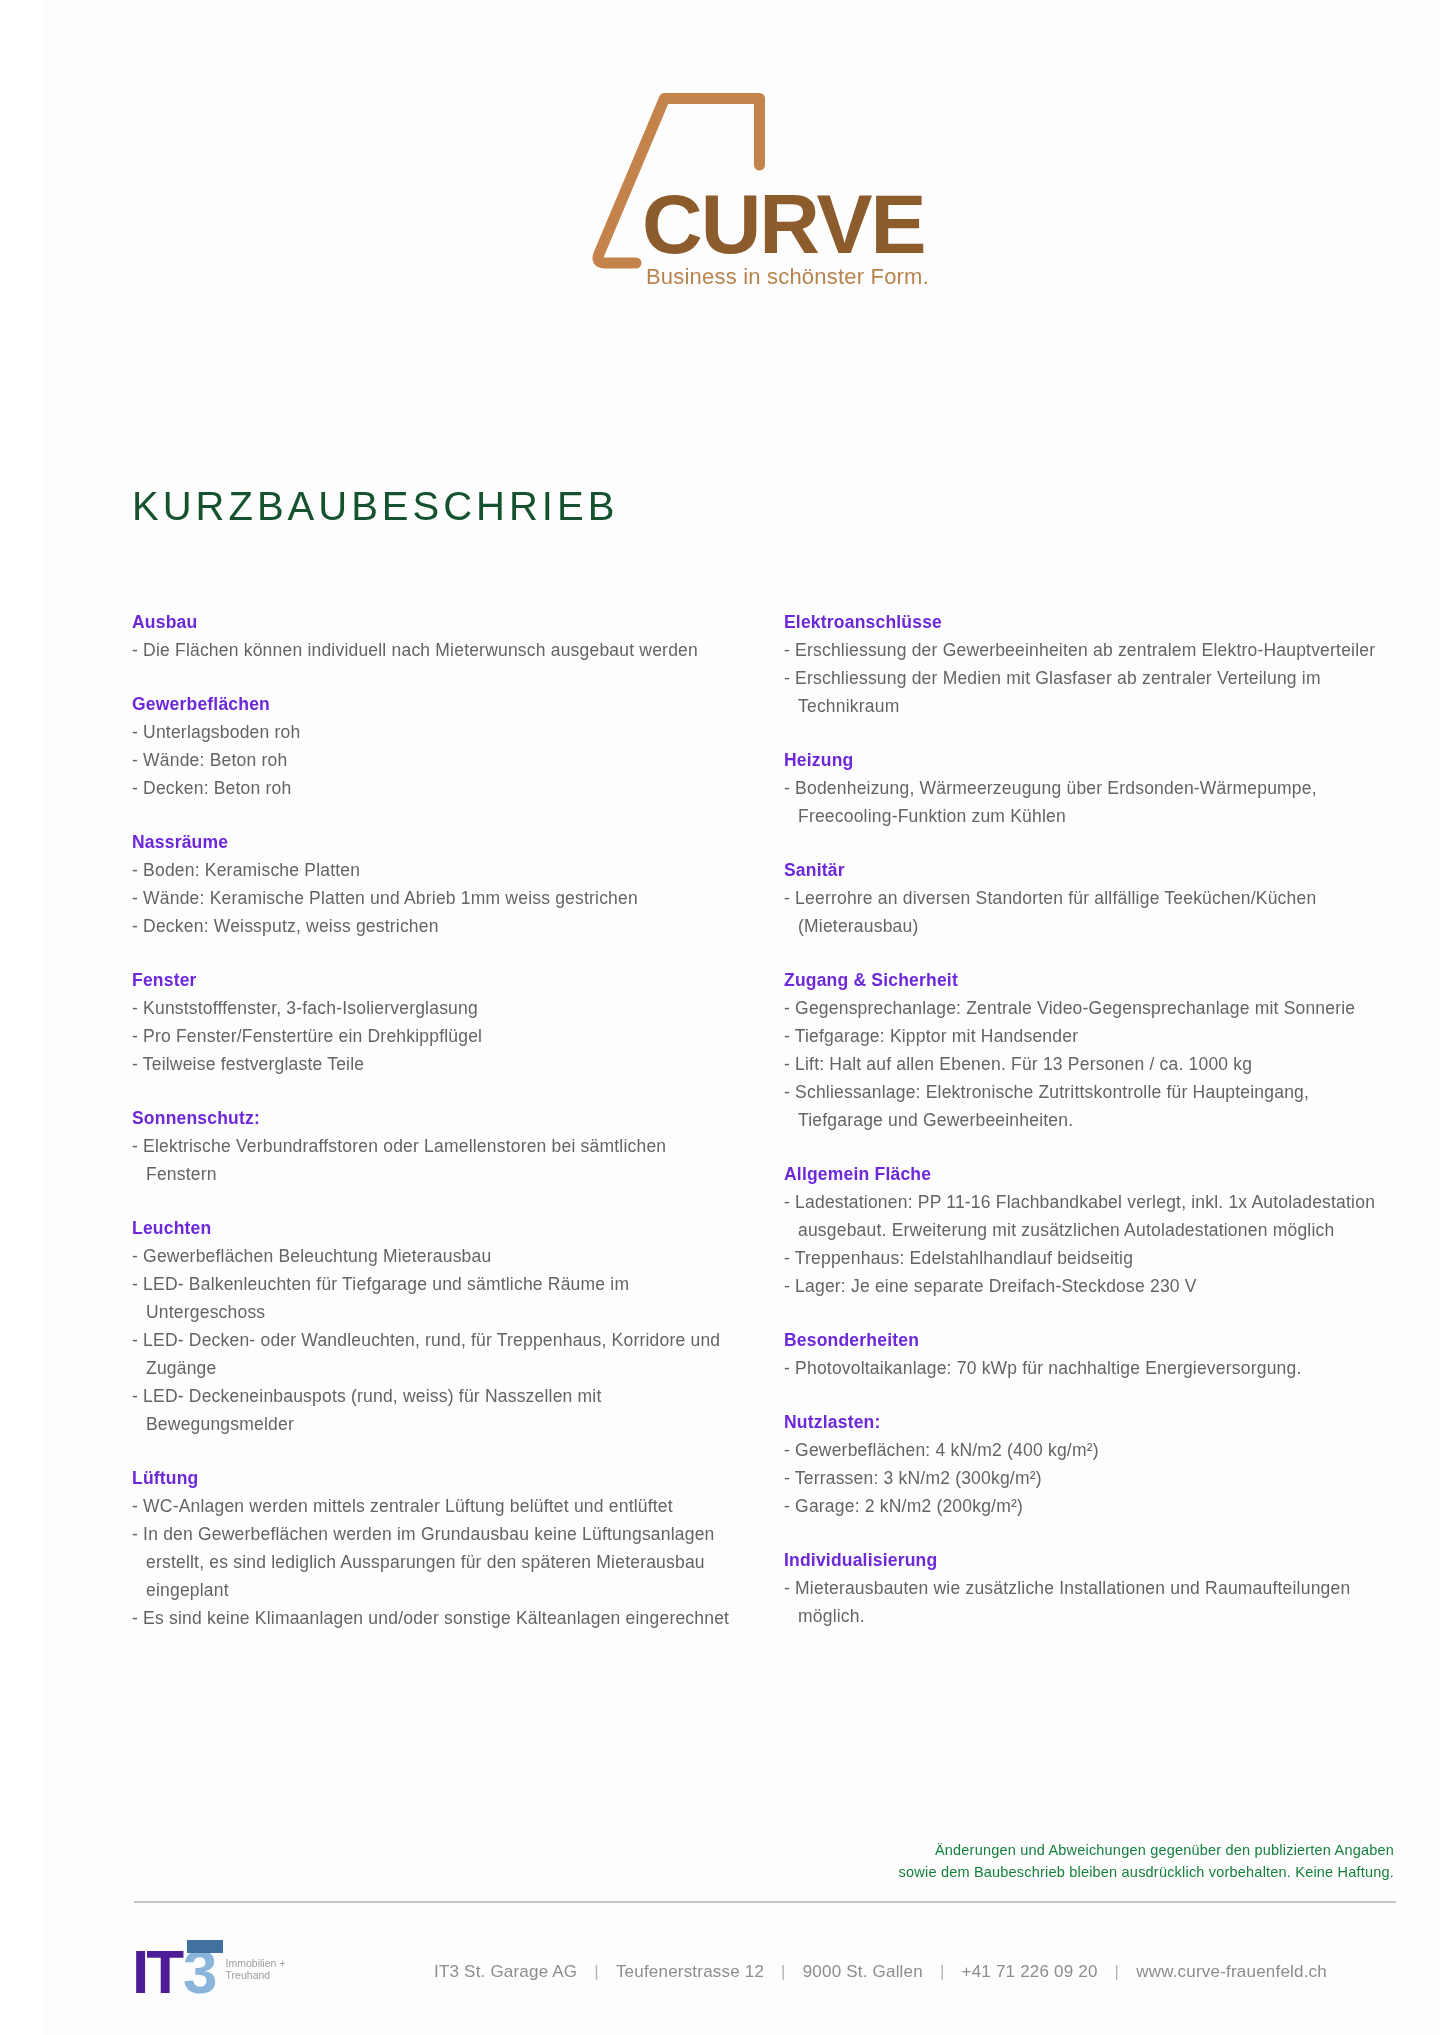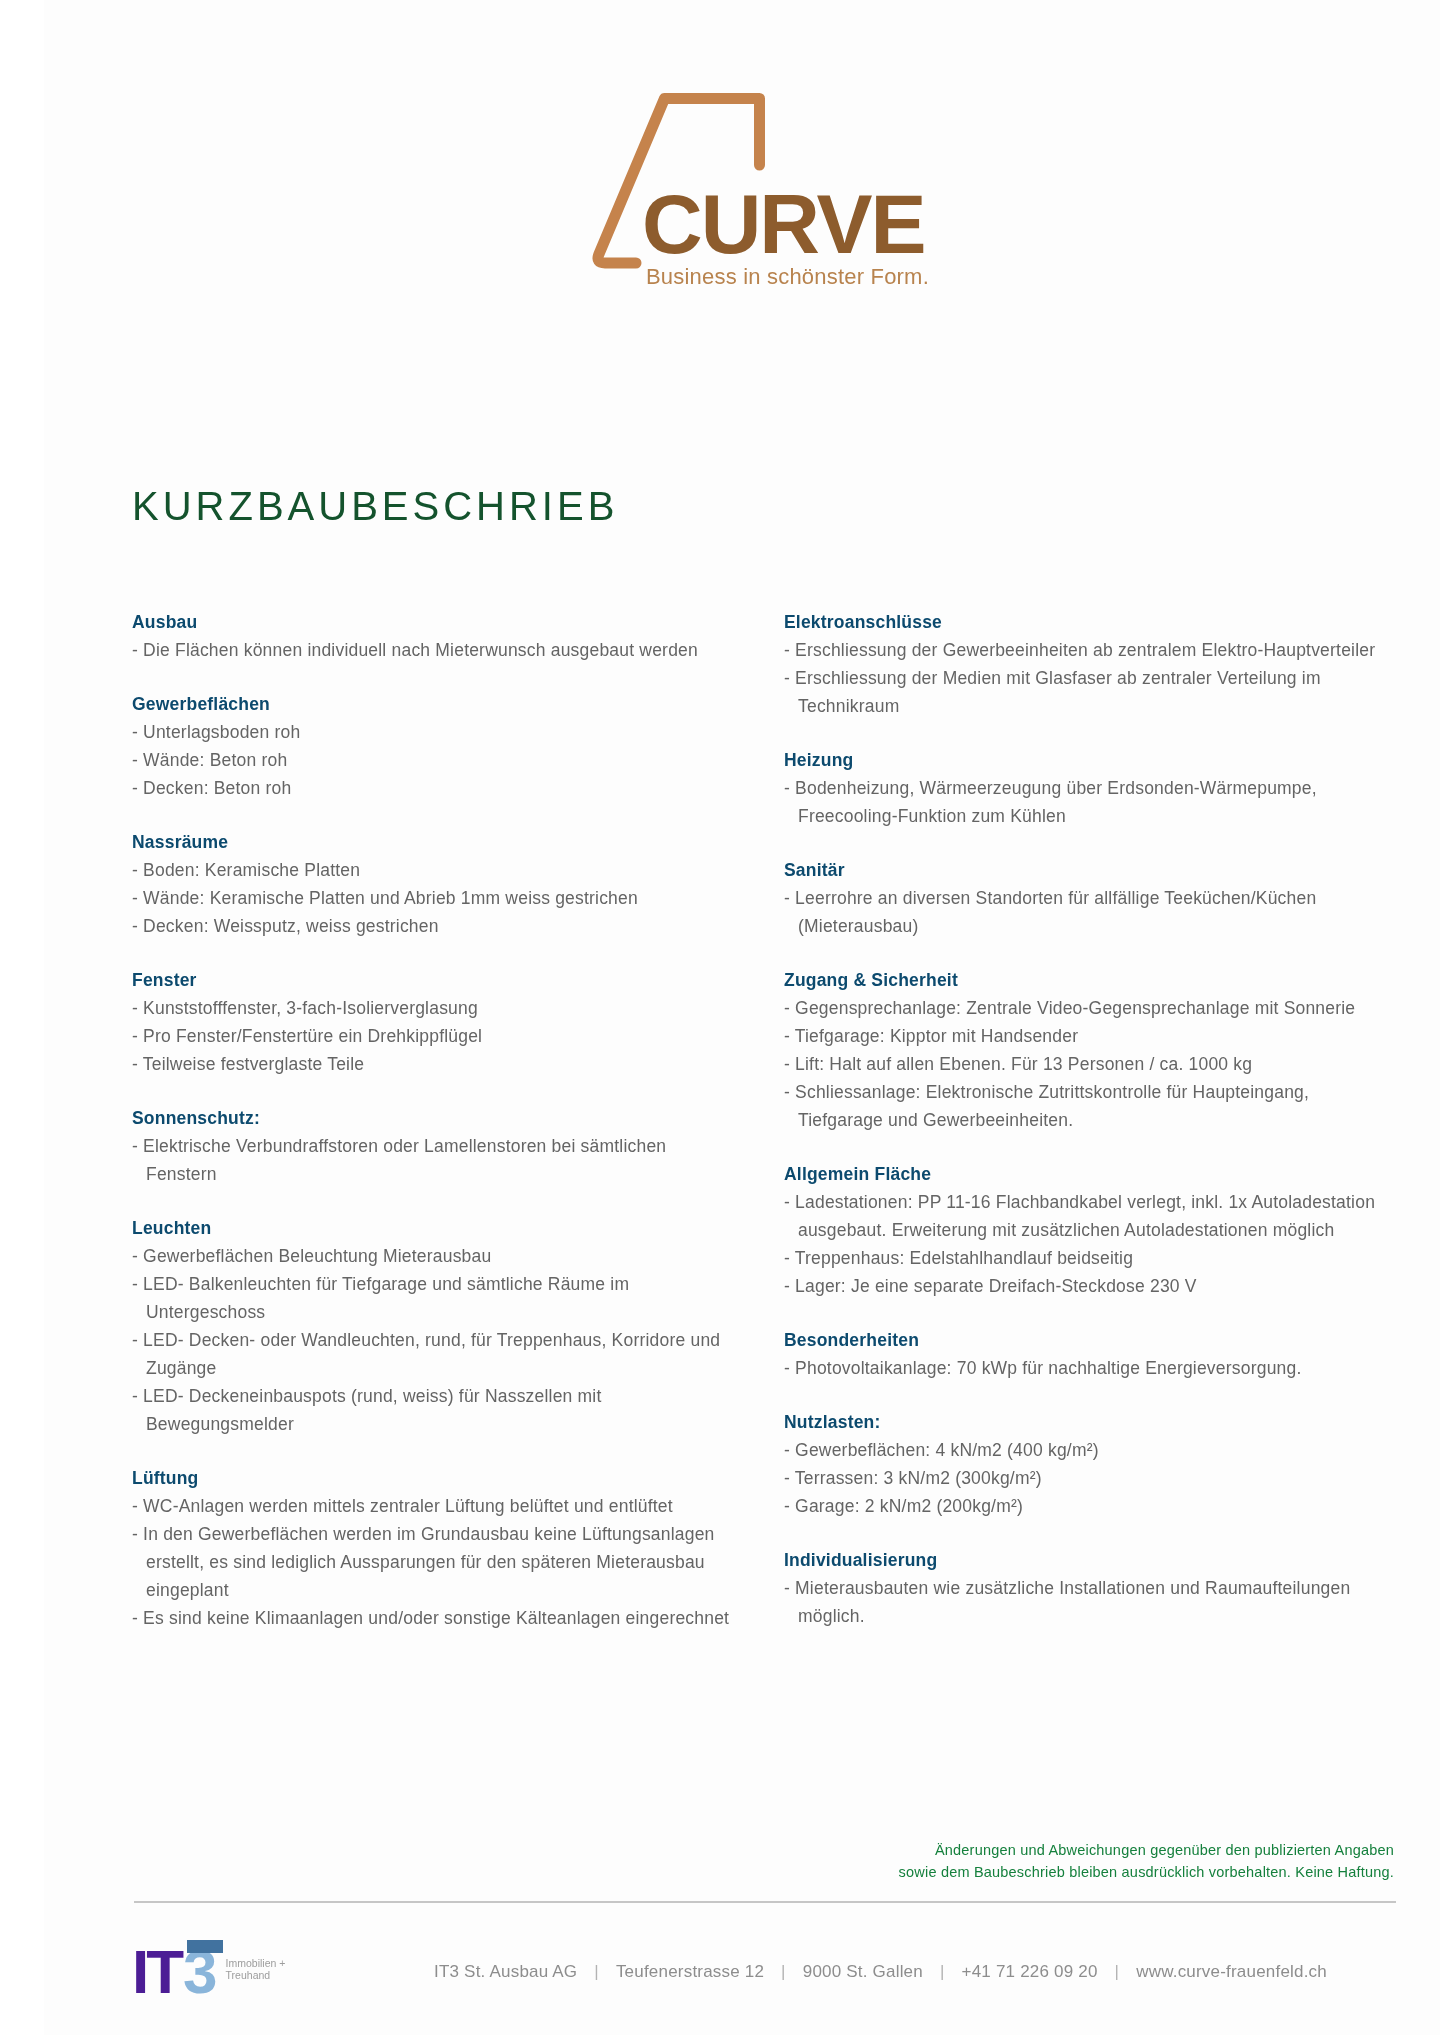--- a/index.html
+++ b/index.html
@@ -19,21 +19,21 @@
   }
 
   
   .col {
     position:absolute; top:608px; width:600px;
     font-size:17.5px; line-height:28px; letter-spacing:0.2px; color:#646464;
   }
   .col-left  { left:88px; }
   .col-right { left:740px; }
   .col section { margin:0 0 26px 0; }
-  .col h3 { margin:0; font-size:17.5px; line-height:28px; font-weight:700; color:#0c4a6e; }
+  .col h3 { margin:0; font-size:17.5px; line-height:28px; font-weight:700; color:#6d28d9; }
   .col .intro { }
   .col .li { padding-left:14px; text-indent:-14px; }
 
   
   .disclaimer {
     position:absolute; right:90px; top:1839px; text-align:right;
     font-size:14.5px; line-height:22px; color:#15803d; letter-spacing:0.2px;
   }
 
   
@@ -161,16 +161,16 @@
   <div class="footer">
     <div class="it3">
       <span class="it3-it">IT</span>
       <span class="it3-three">3</span>
       <span class="it3-bar"></span>
       <span class="it3-sub">
         <span>Immobilien +</span><br>
         <span>Treuhand</span>
       </span>
     </div>
-    <div class="footer-line" id="footer-line"><span>IT3 St. Ausbau AG</span><span class="sep">|</span><span>Teufenerstrasse 12</span><span class="sep">|</span><span>9000 St. Gallen</span><span class="sep">|</span><span>+41 71 226 09 20</span><span class="sep">|</span><span>www.curve-frauenfeld.ch</span></div>
+    <div class="footer-line" id="footer-line"><span>IT3 St. Garage AG</span><span class="sep">|</span><span>Teufenerstrasse 12</span><span class="sep">|</span><span>9000 St. Gallen</span><span class="sep">|</span><span>+41 71 226 09 20</span><span class="sep">|</span><span>www.curve-frauenfeld.ch</span></div>
   </div>
 
 </div>
 
 </body></html>

